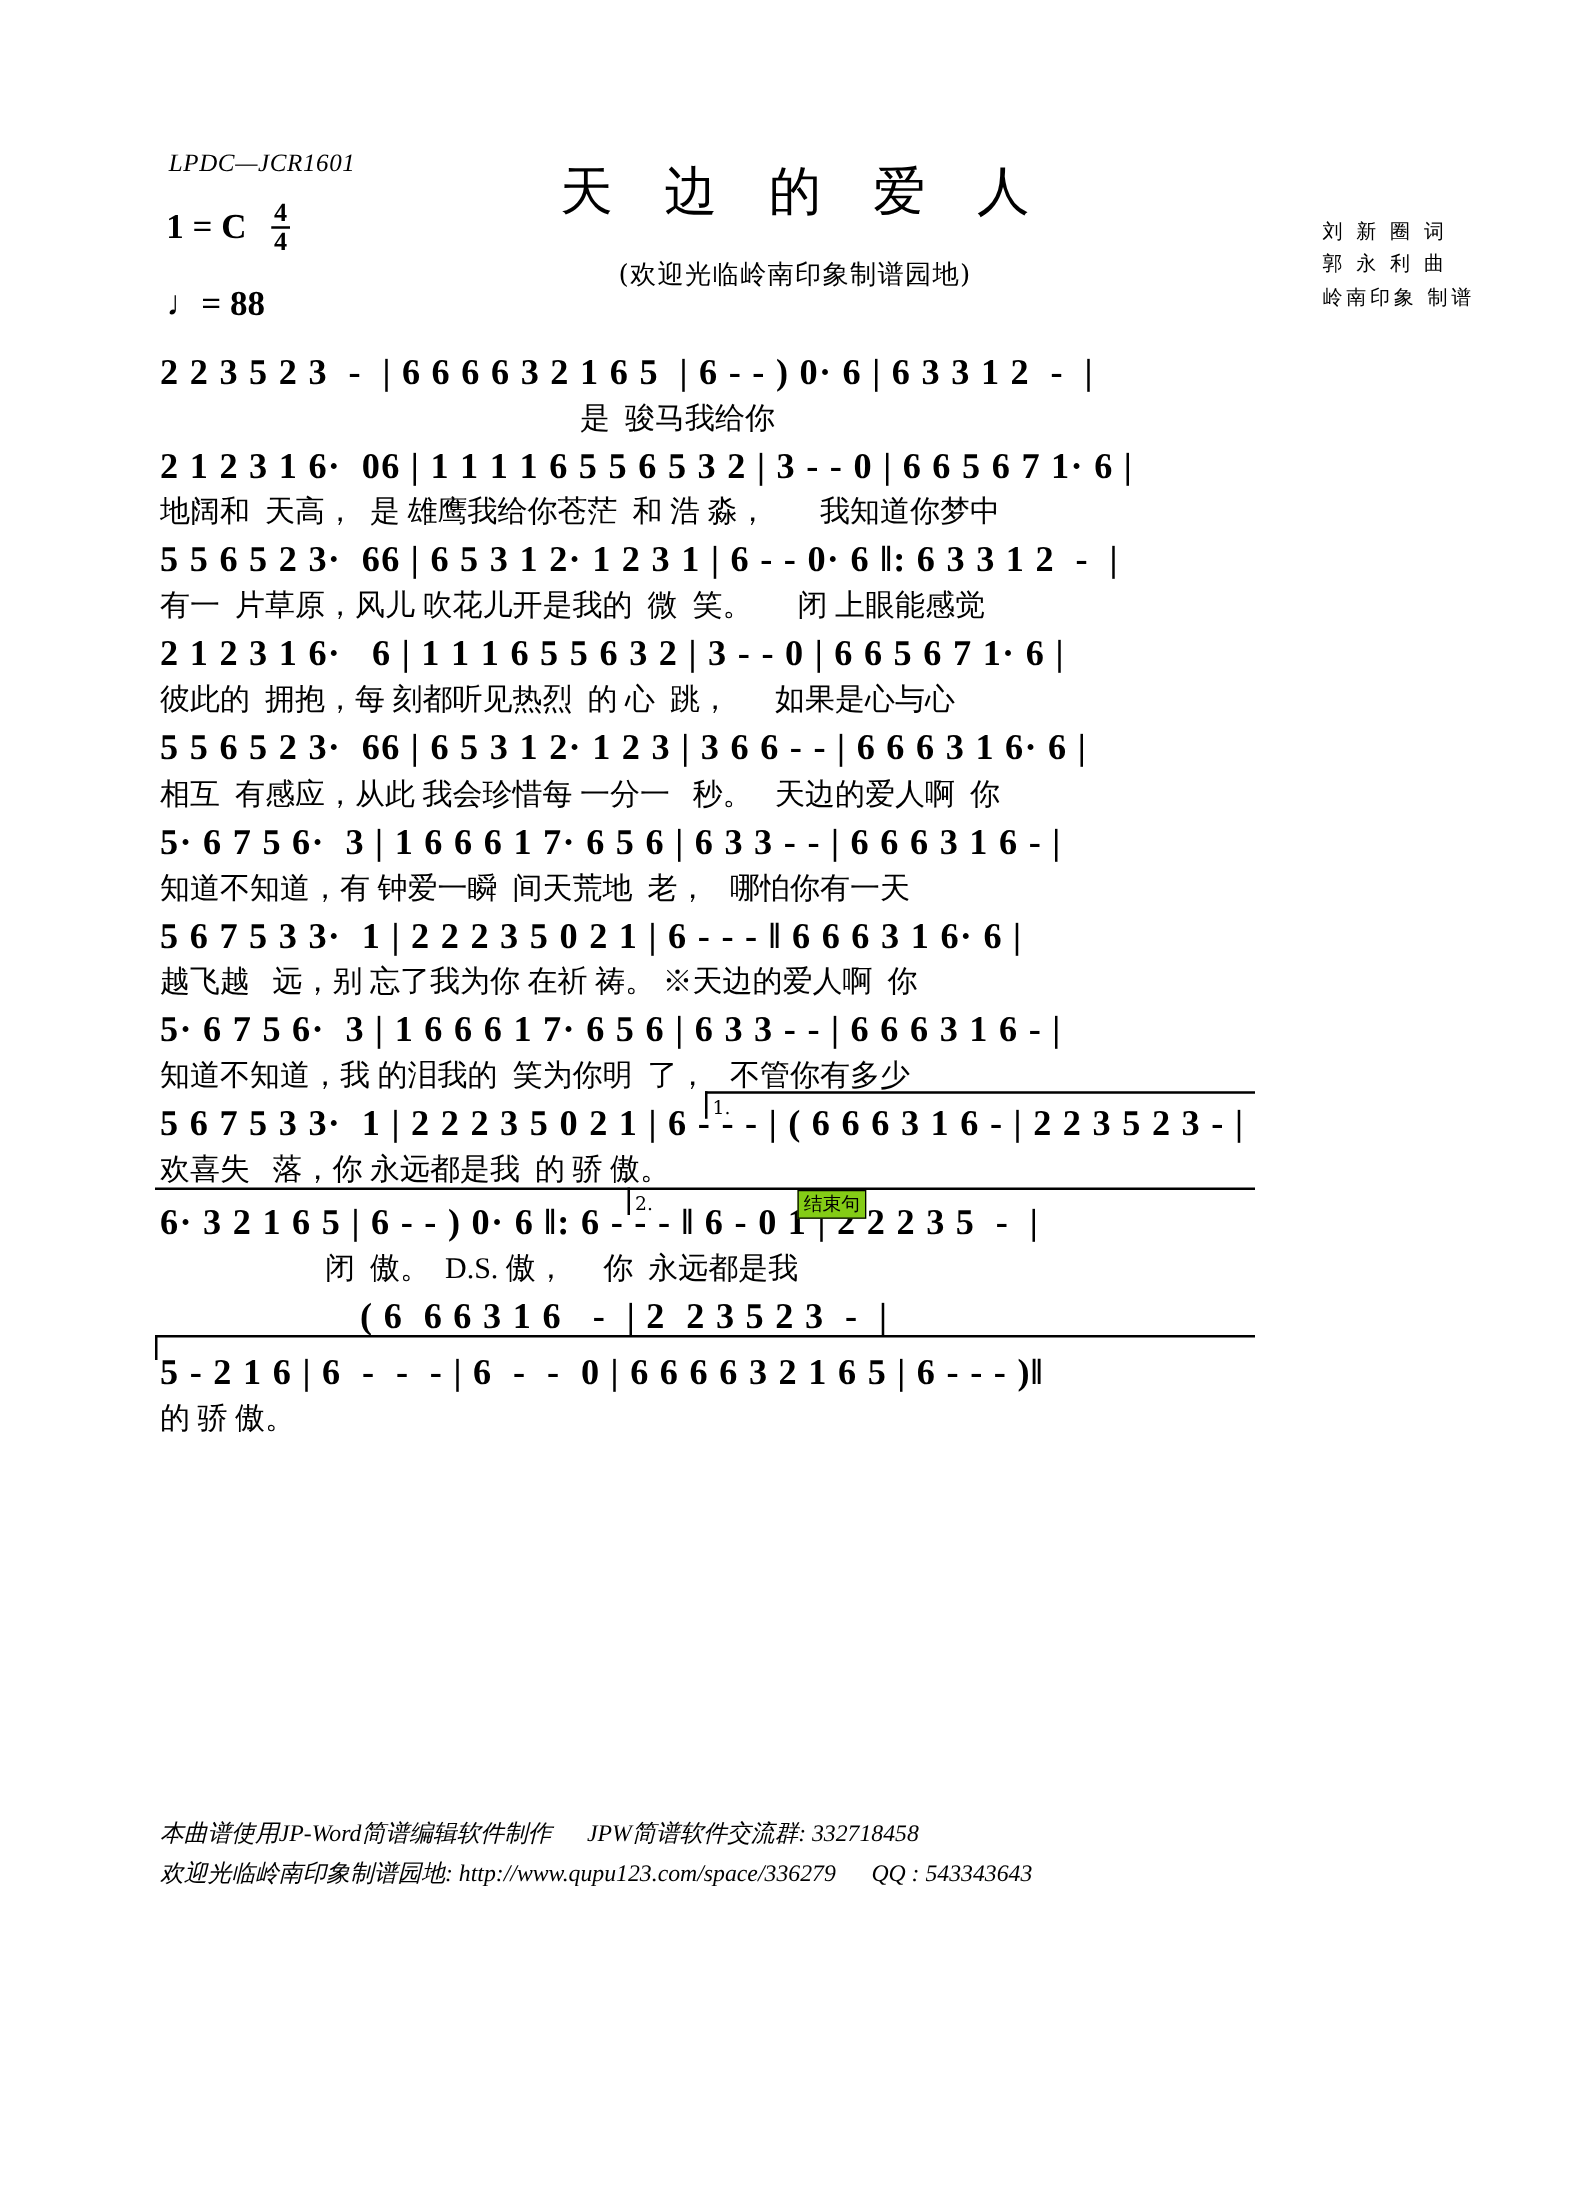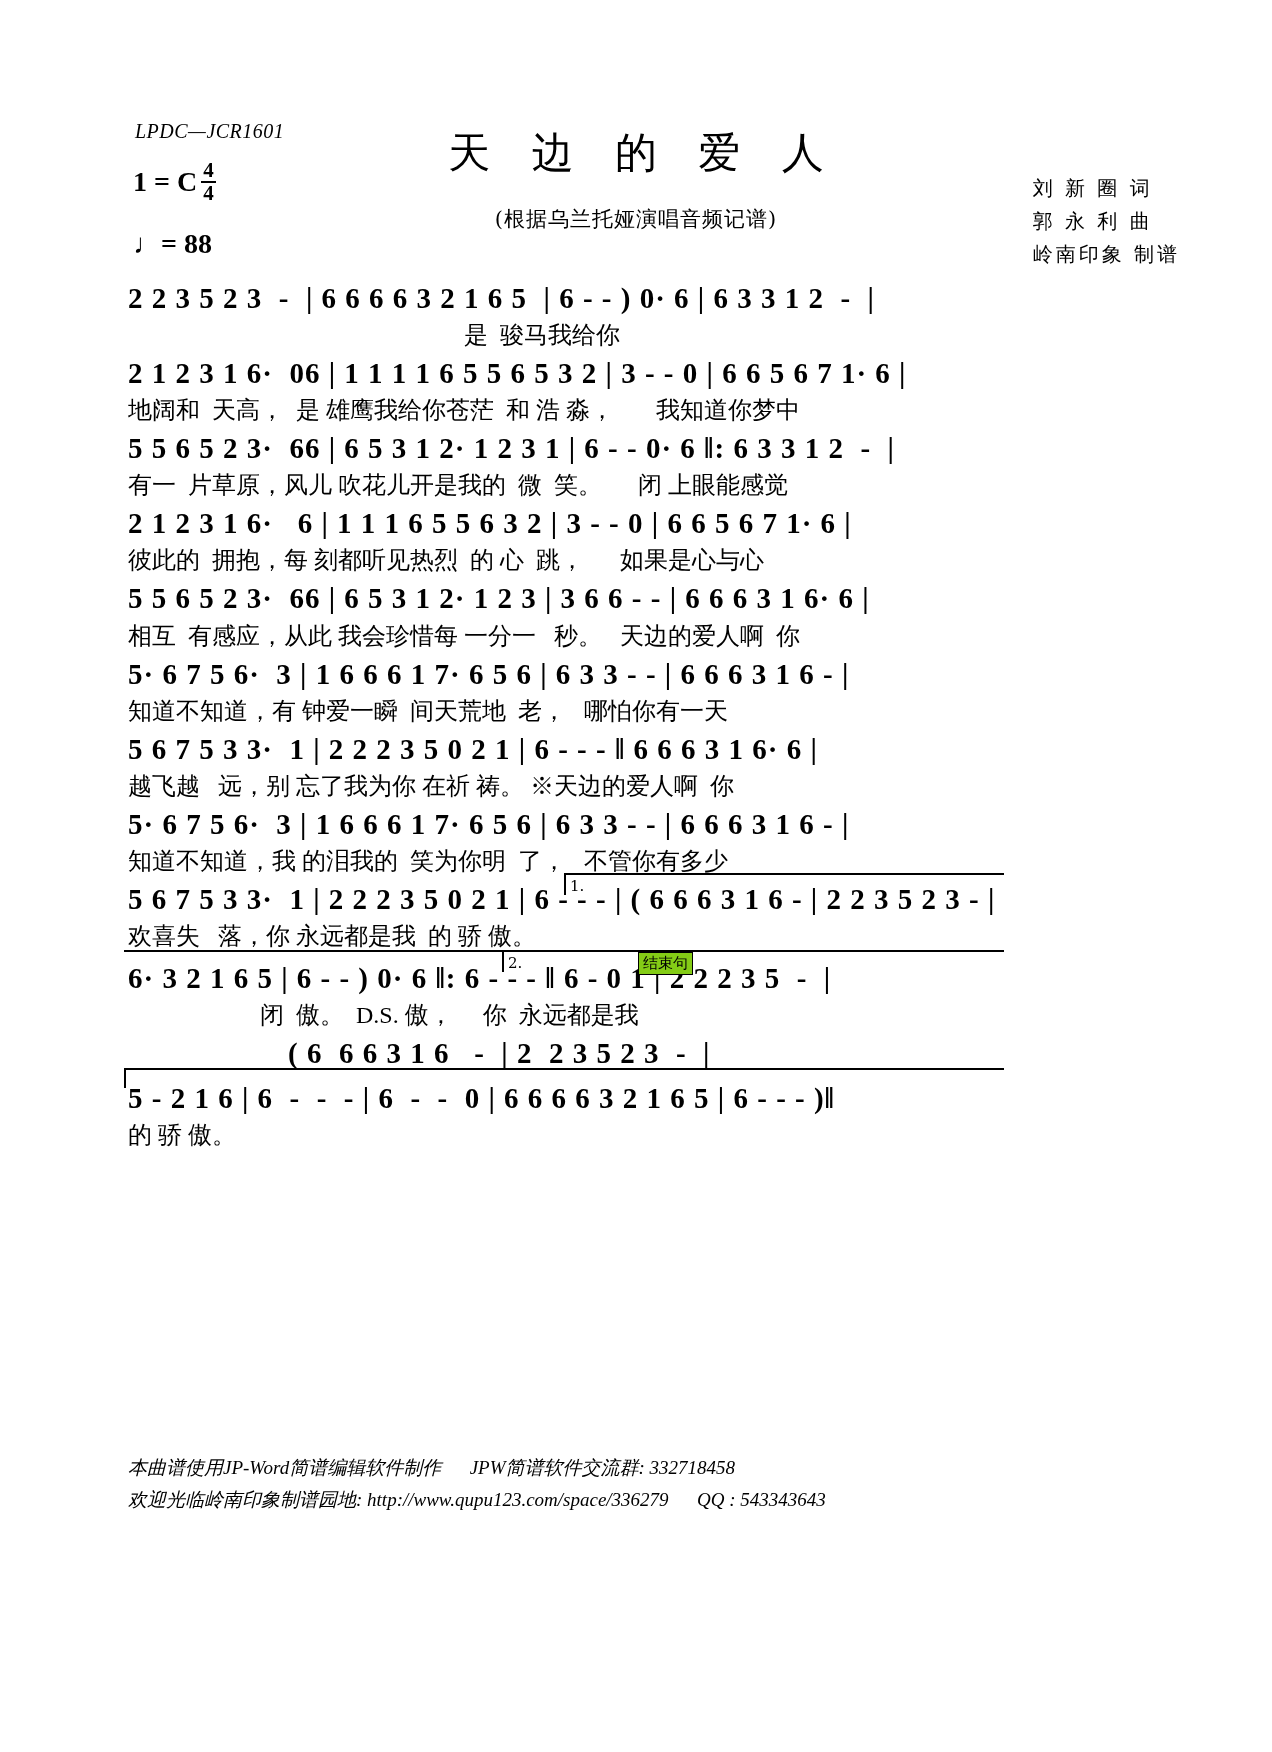--- a/index.html
+++ b/index.html
@@ -4,28 +4,28 @@
 <style>
   html,body{margin:0;padding:0;background:#fff;}
   body{width:1272px;height:1752px;position:relative;font-family:"Liberation Serif",serif;color:#000;}
   .sheet{position:relative;width:1272px;height:1752px;overflow:hidden;}
 
   .code{position:absolute;left:135px;top:120px;font-family:"Liberation Serif",serif;font-style:italic;font-size:20px;letter-spacing:.5px;}
 
   .title{position:absolute;left:0;top:125px;width:1272px;text-align:center;font-family:"DejaVu Serif",serif;font-weight:normal;font-size:42px;letter-spacing:14px;text-indent:14px;}
   .subtitle{position:absolute;left:0;top:205px;width:1272px;text-align:center;font-family:"DejaVu Serif",serif;font-size:21px;letter-spacing:1px;}
 
-  .keysig{position:absolute;left:133px;top:160px;font-size:28px;font-weight:bold;font-family:"Liberation Serif",serif;display:flex;align-items:center;gap:0;}
+  .keysig{position:absolute;left:133px;top:160px;font-size:28px;font-weight:bold;font-family:"Liberation Serif",serif;display:flex;align-items:center;gap:16px;}
   .keysig .meter{display:inline-block;text-align:center;line-height:1.0;font-size:21px;font-weight:bold;margin-left:4px;}
   .keysig .meter .num{display:block;border-bottom:2px solid #000;padding:0 2px;}
   .keysig .meter .den{display:block;padding:0 2px;}
 
   .tempo{position:absolute;left:133px;top:228px;font-size:28px;font-weight:bold;font-family:"Liberation Serif",serif;}
 
-  .credits{position:absolute;right:92px;top:172px;text-align:left;font-family:"DejaVu Serif",serif;font-size:20px;line-height:1.65;letter-spacing:3px;}
+  .credits{position:absolute;right:92px;top:172px;text-align:left;font-family:"DejaVu Serif",serif;font-size:16px;line-height:1.65;letter-spacing:3px;}
 
   .music{position:absolute;left:128px;top:280px;width:1020px;}
   .sys{position:relative;margin-bottom:2px;}
   .notes{font-family:"Liberation Serif",serif;font-size:29px;font-weight:bold;letter-spacing:1px;white-space:pre;line-height:1.28;}
   .lyr{font-family:Liberation Serif, serif;font-size:24px;white-space:pre;line-height:1.5;letter-spacing:0px;}
 
   .footer{position:absolute;left:128px;top:1452px;font-family:"Liberation Serif",serif;font-style:italic;font-size:19px;line-height:1.7;}
   .footer div{white-space:pre;}
 
   .bracket-line{position:absolute;border-top:2px solid #000;}
@@ -33,21 +33,21 @@
   .endbox{position:absolute;font-size:15px;font-family:"DejaVu Serif",serif;}
 </style>
 </head>
 <body>
 
 <div class="sheet">
 
   <div class="code">LPDC—JCR1601</div>
 
   <div class="title">天 边 的 爱 人</div>
-  <div class="subtitle">(根据乌兰托娅演唱音频记谱)</div>
+  <div class="subtitle">(欢迎光临岭南印象制谱园地)</div>
 
   <div class="keysig">
     <span>1 = C</span>
     <span class="meter">
       <span class="num">4</span>
       <span class="den">4</span>
     </span>
   </div>
 
   <div class="tempo">♩= 88</div>

